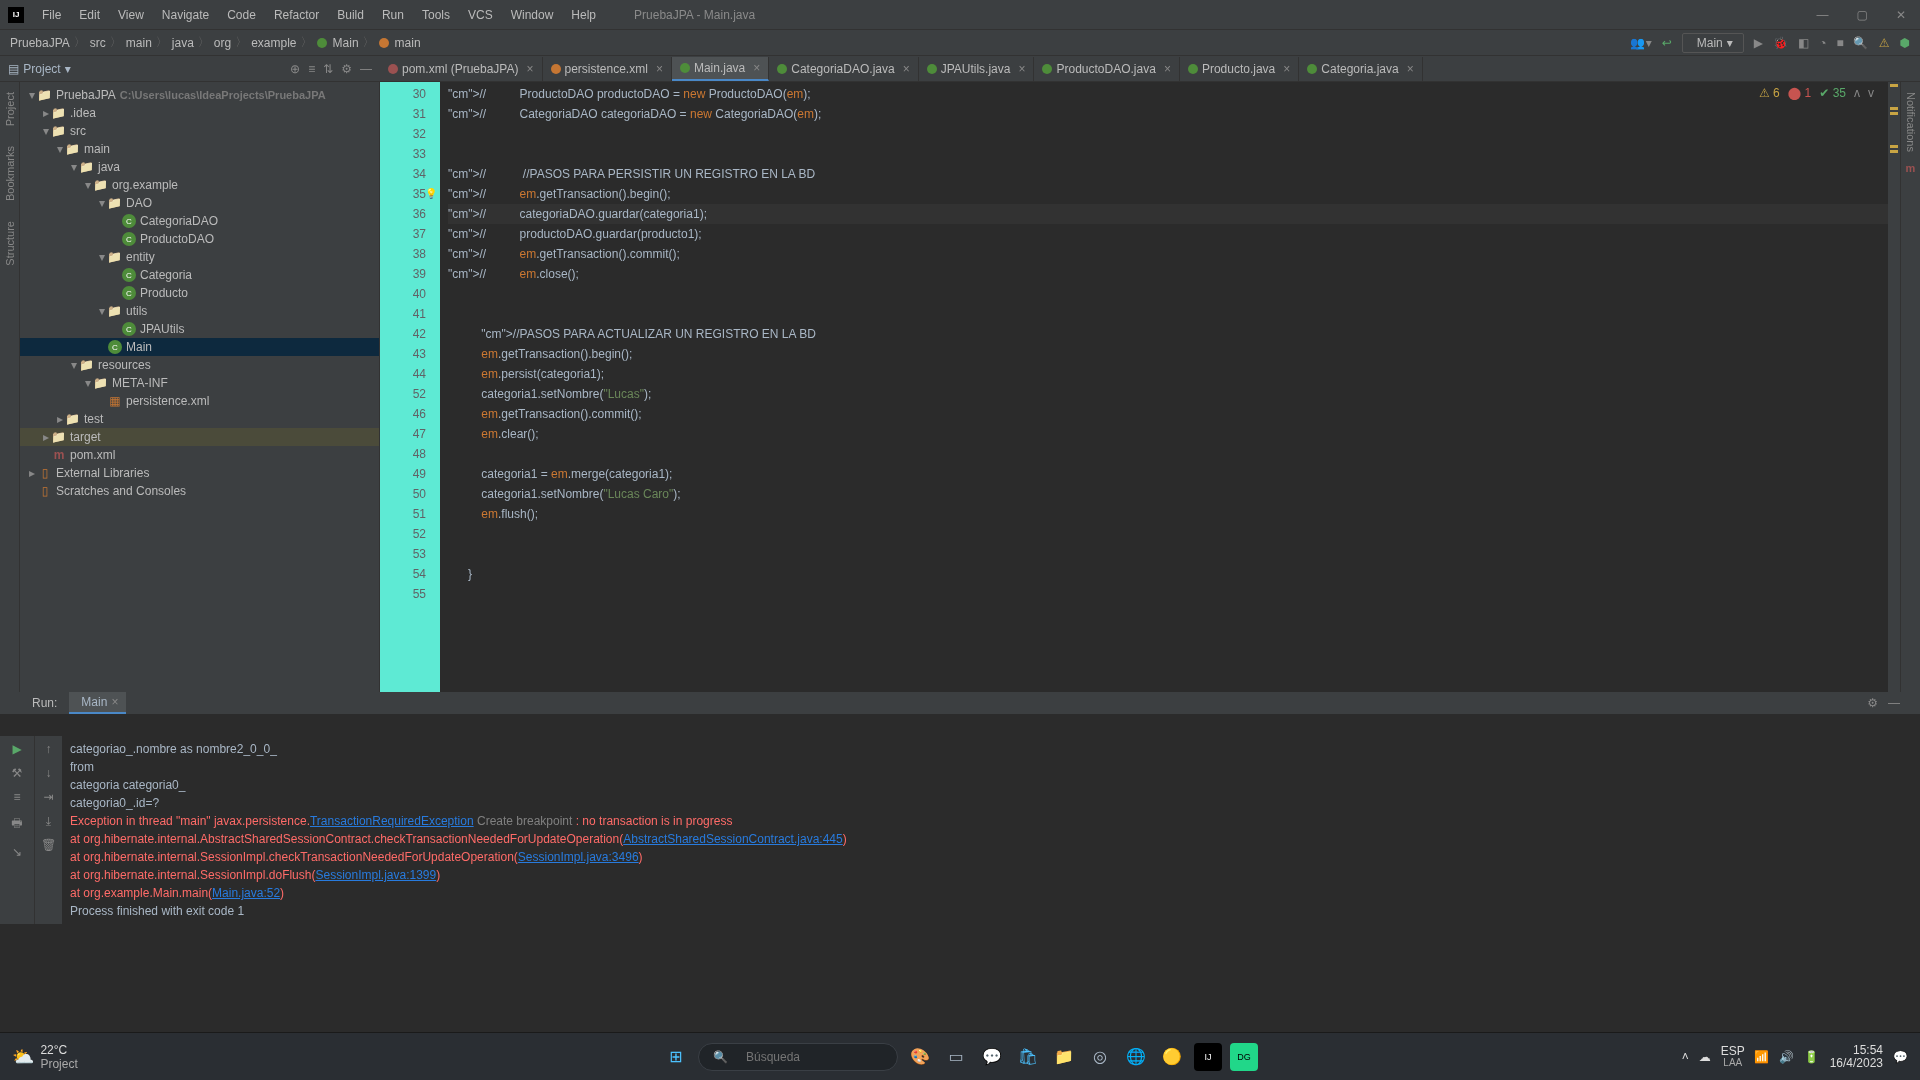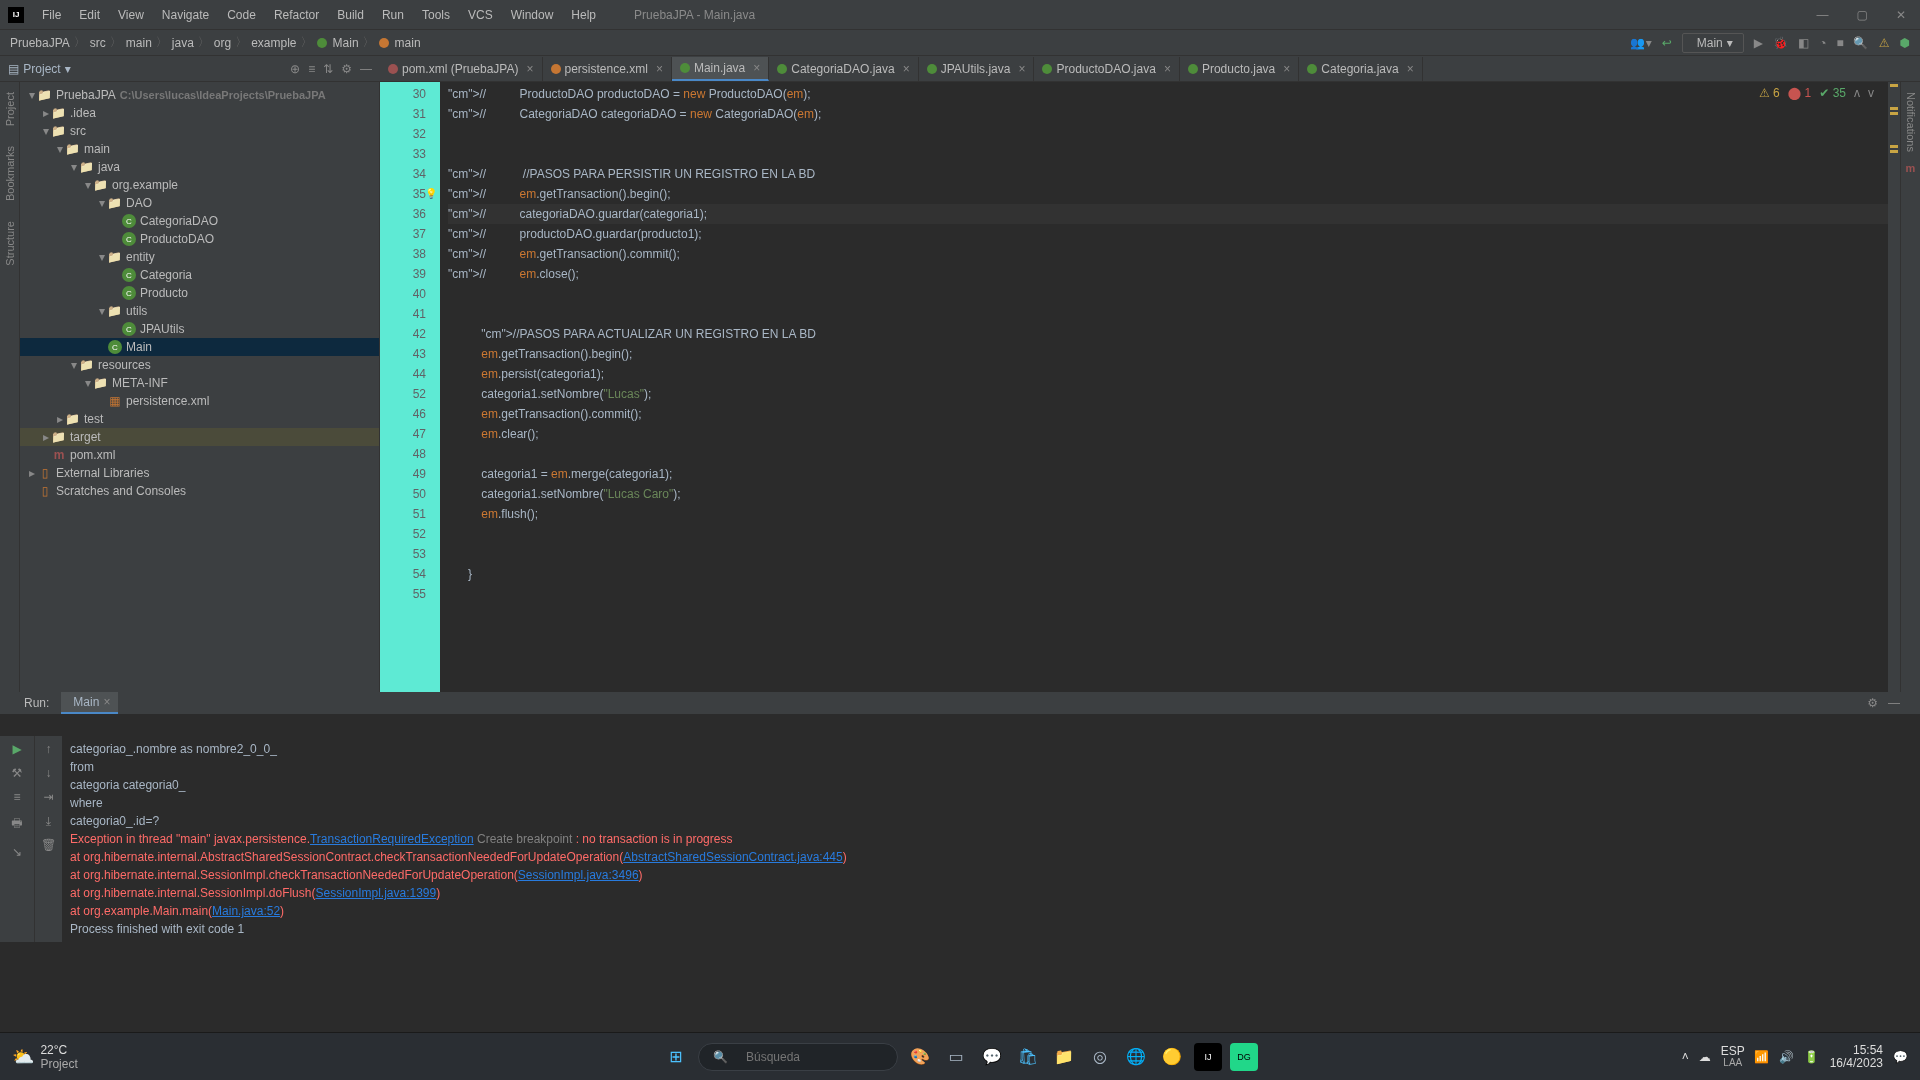--- a/index.html
+++ b/index.html
@@ -73,21 +73,21 @@
 .gutter div { position: relative; }
 .gutter .bulb::before { content: "💡"; position: absolute; right: -12px; font-size: 10px; }
 .lines { flex: 1; padding: 2px 8px; line-height: 20px; white-space: pre; color: #a9b7c6; position: relative; }
 .lines .ln { height: 20px; }
 .lines .ln.cur { background: #323232; }
 .kw { color: #cc7832; }
 .str { color: #6a8759; }
 .err-stripe { position: absolute; right: 0; top: 0; width: 12px; height: 100%; background: #3c3f41; }
 .err-stripe span { display: block; width: 8px; height: 3px; margin: 2px auto; }
 .es-y { background: #c9a544; }
-.runtabs { height: 22px; display: flex; align-items: center; padding-left: 24px; background: #3c3f41; width: 100%; }
+.runtabs { height: 22px; display: flex; align-items: center; padding-left: 32px; background: #3c3f41; width: 100%; }
 .runtabs .rtlabel { color: #bbb; margin-right: 12px; }
 .runtabs .rtab { display: flex; align-items: center; gap: 4px; padding: 3px 8px; background: #4e5254; border-bottom: 2px solid #4a88c7; }
 .runtabs .rtab .close { color: #888; }
 .runtabs .rtools { margin-left: auto; margin-right: 20px; display: flex; gap: 10px; color: #888; }
 .runbody { display: flex; flex: 1; margin-top: 22px; }
 .runtool { width: 34px; background: #3c3f41; display: flex; flex-direction: column; align-items: center; padding-top: 6px; gap: 10px; }
 .runtool span { color: #888; cursor: pointer; }
 .runtool .pl { color: #59a869; }
 .runtool2 { width: 28px; background: #3c3f41; display: flex; flex-direction: column; align-items: center; padding-top: 6px; gap: 10px; border-left: 1px solid #323232; }
 .runtool2 span { color: #888; cursor: pointer; }
@@ -451,21 +451,20 @@
       <span>↑</span>
       <span>↓</span>
       <span>⇥</span>
       <span>⤓</span>
       <span>🗑</span>
     </div>
     <div class="console" id="console">
         <div class="out">            categoriao_.nombre as nombre2_0_0_</div>
         <div class="out">        from</div>
         <div class="out">            categoria categoria0_</div>
-        <div class="out">        where</div>
         <div class="out">            categoria0_.id=?</div>
         <div class="errln"><span>Exception in thread "main" javax.persistence.</span><span class="link">TransactionRequiredException</span><span class="hint"> Create breakpoint </span><span>: no transaction is in progress</span></div>
         <div class="errln"><span>    at org.hibernate.internal.AbstractSharedSessionContract.checkTransactionNeededForUpdateOperation(</span><span class="link">AbstractSharedSessionContract.java:445</span><span>)</span></div>
         <div class="errln"><span>    at org.hibernate.internal.SessionImpl.checkTransactionNeededForUpdateOperation(</span><span class="link">SessionImpl.java:3496</span><span>)</span></div>
         <div class="errln"><span>    at org.hibernate.internal.SessionImpl.doFlush(</span><span class="link">SessionImpl.java:1399</span><span>)</span></div>
         <div class="errln"><span>    at org.example.Main.main(</span><span class="link">Main.java:52</span><span>)</span></div>
         <div class="out"></div>
         <div class="out">Process finished with exit code 1</div>
       </div>
   </div>

